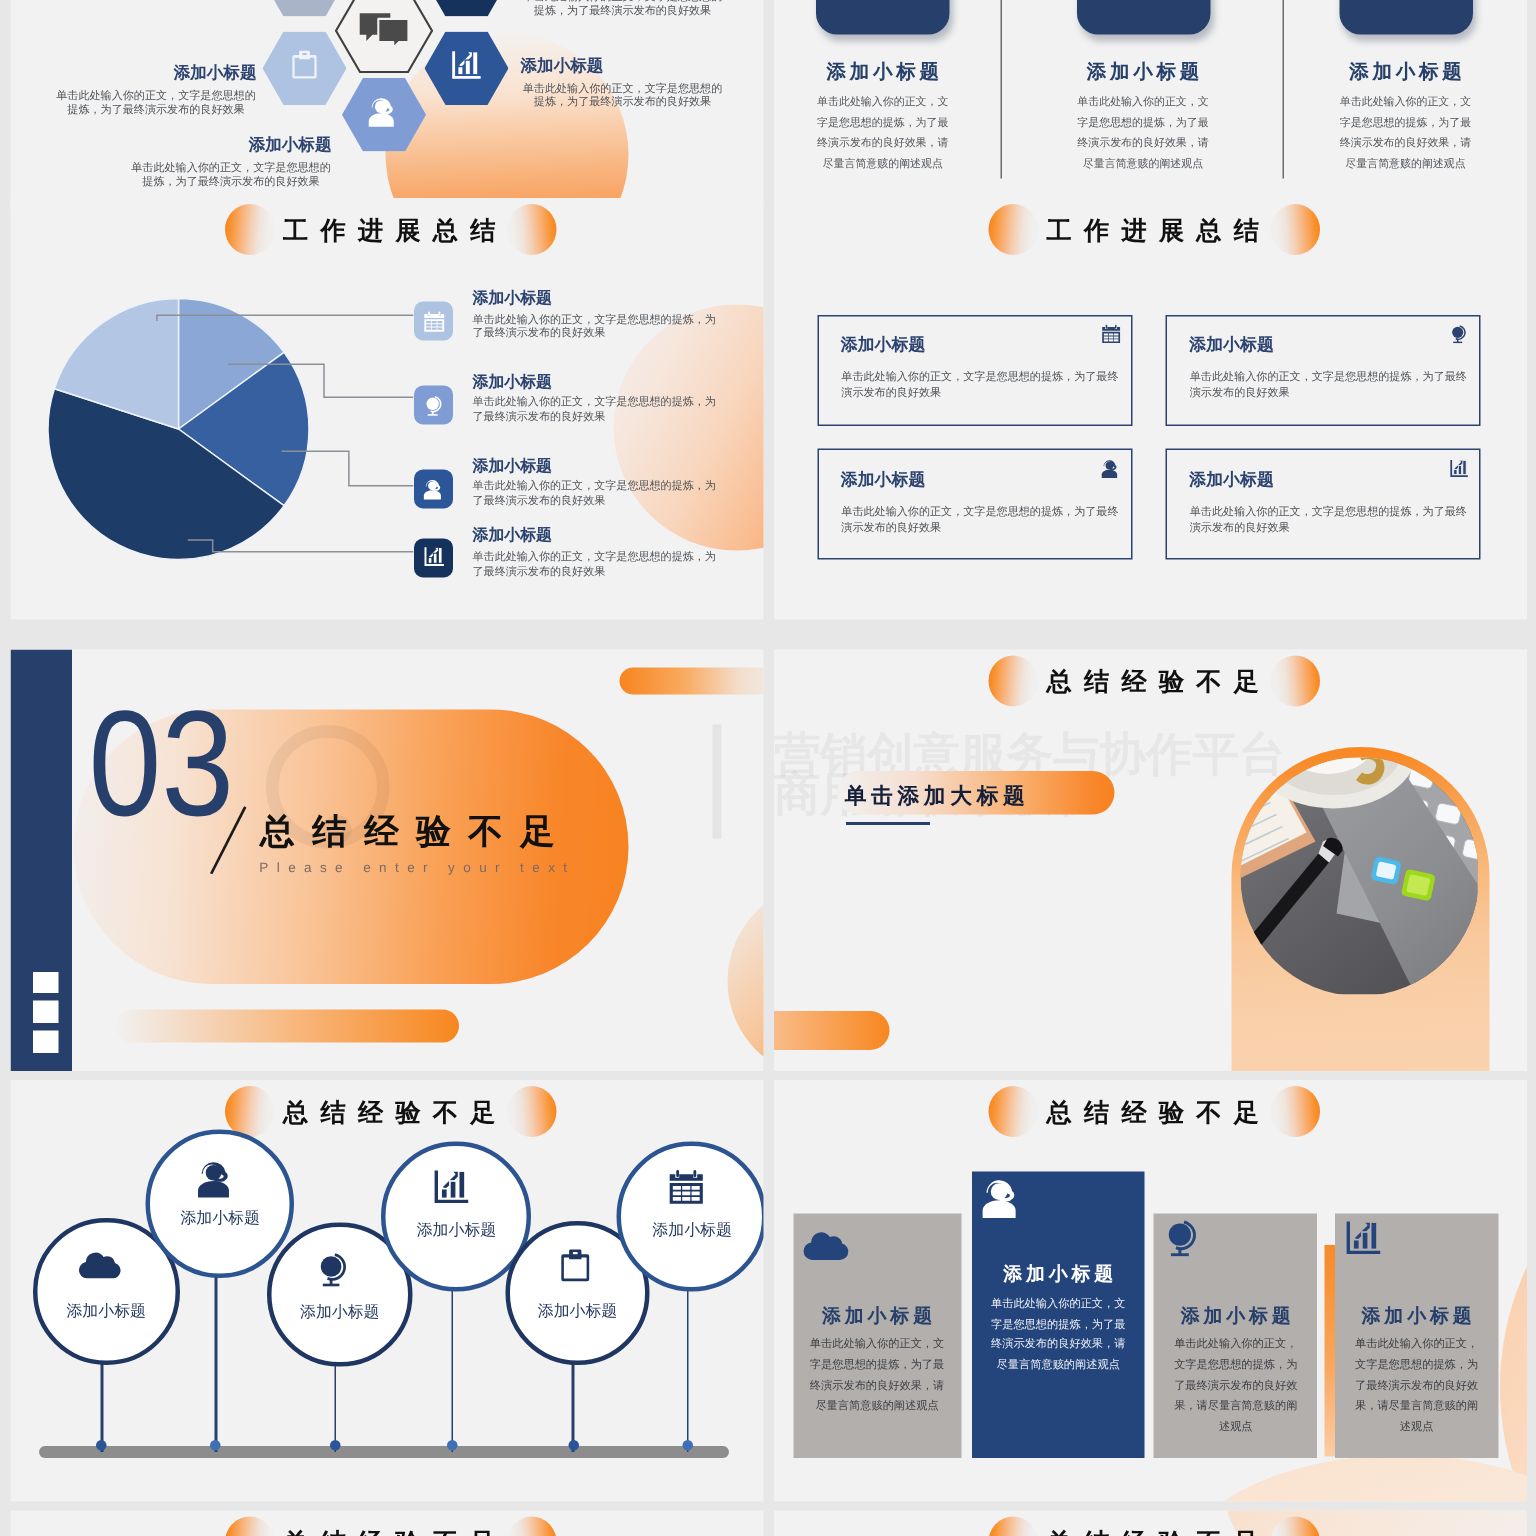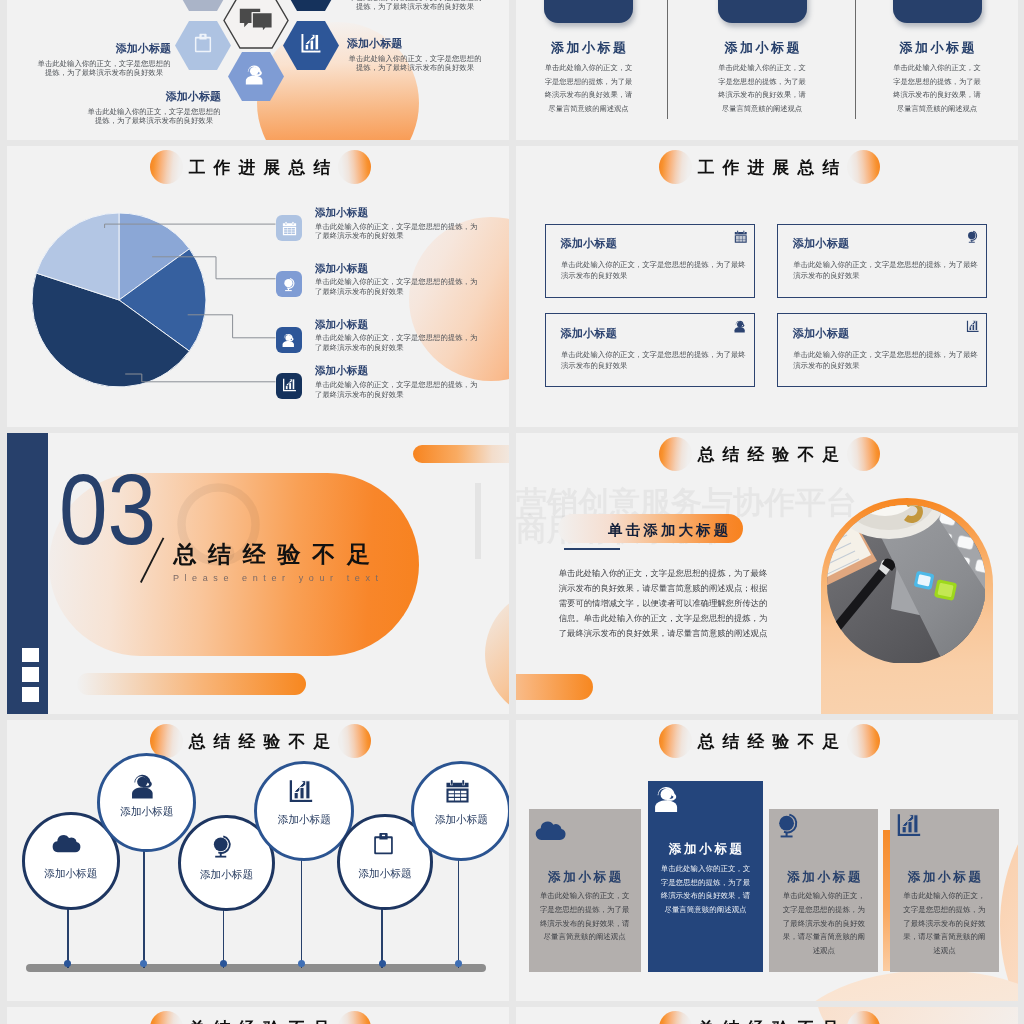--- a/index.html
+++ b/index.html
@@ -9,21 +9,21 @@
     background:#e7e7e7;
     font-family:"Liberation Sans","DejaVu Sans",sans-serif;
     -webkit-font-smoothing:antialiased;
   }
   .page{position:relative;width:1024px;height:1024px;background:#e7e7e7;}
   .slide{
     position:absolute;width:502px;height:281px;
     background:#f2f2f2;overflow:hidden;
   }
   .c0{left:7px;} .c1{left:516px;}
-  .r0{top:-141px;} .r1{top:146px;} .r2{top:433px;} .r3{top:720px;} .r4{top:1007px;}
+  .r0{top:-141px;} .r1{top:132px;} .r2{top:433px;} .r3{top:720px;} .r4{top:1007px;}
 
   
   .sect-title{position:absolute;left:0;width:502px;height:40px;}
   .sect-title .blob{position:absolute;top:0;width:33px;height:34px;border-radius:50%;}
   .blob-l{left:142.8px;background:linear-gradient(95deg,#f5811f 0%,#f8922f 14%,#f9b179 34%,#f4cfb4 52%,#f0e4dc 68%,#f0efee 86%);}
   .blob-r{left:331.2px;background:linear-gradient(265deg,#f5811f 0%,#f8922f 14%,#f9b179 34%,#f4cfb4 52%,#f0e4dc 68%,#f0efee 86%);}
   .sect-title .txt{
     position:absolute;left:1.5px;width:502px;top:6px;text-align:center;
     font-size:16.8px;font-weight:700;color:#111;letter-spacing:8.2px;text-indent:8.2px;
     white-space:nowrap;
@@ -453,24 +453,23 @@
       <div class="blob blob-l"></div>
       <div class="txt">总结经验不足</div>
       <div class="blob blob-r"></div>
     </div>
 
     <div class="bigpill" style="left:-70px;top:241.1px;width:147.4px;height:26.1px;border-radius:13px;
          background:linear-gradient(90deg,#f0efee 0%,#f9b47a 55%,#f7871f 100%);"></div>
 
     <div style="position:absolute;left:41.6px;top:80.8px;width:185.2px;height:28.9px;border-radius:14.5px;
          background:linear-gradient(90deg,#f1f0ef 0%,#f6ded0 28%,#f9b478 62%,#f8872b 92%,#f7831f 100%);"></div>
-    <div class="ptitle" style="left:47.1px;top:88.3px;margin-left:45px;">单击添加大标题</div>
+    <div class="ptitle" style="left:47.1px;top:88.3px;">单击添加大标题</div>
     <div class="uline" style="left:47.7px;top:114.5px;width:56.3px;"></div>
 
-    <div class="ptxt" style="left:42.7px;top:133.1px;width:209.5px;">单击此处输入你的正文，文字是您思想的提炼，为了最终演示发布的良好效果，请尽量言简意赅的阐述观点；根据需要可的情增减文字，以便读者可以准确理解您所传达的信息。单击此处输入你的正文，文字是您思想的提炼，为了最终演示发布的良好效果，请尽量言简意赅的阐述观点</div>
   </div>
   <div class="slide c0 r3">
     <div class="sect-title" style="top:4px;">
       <div class="blob blob-l"></div>
       <div class="txt">总结经验不足</div>
       <div class="blob blob-r"></div>
     </div>
 
     <div class="ground" style="left:18.6px;top:243.6px;width:460.8px;"></div>
 

